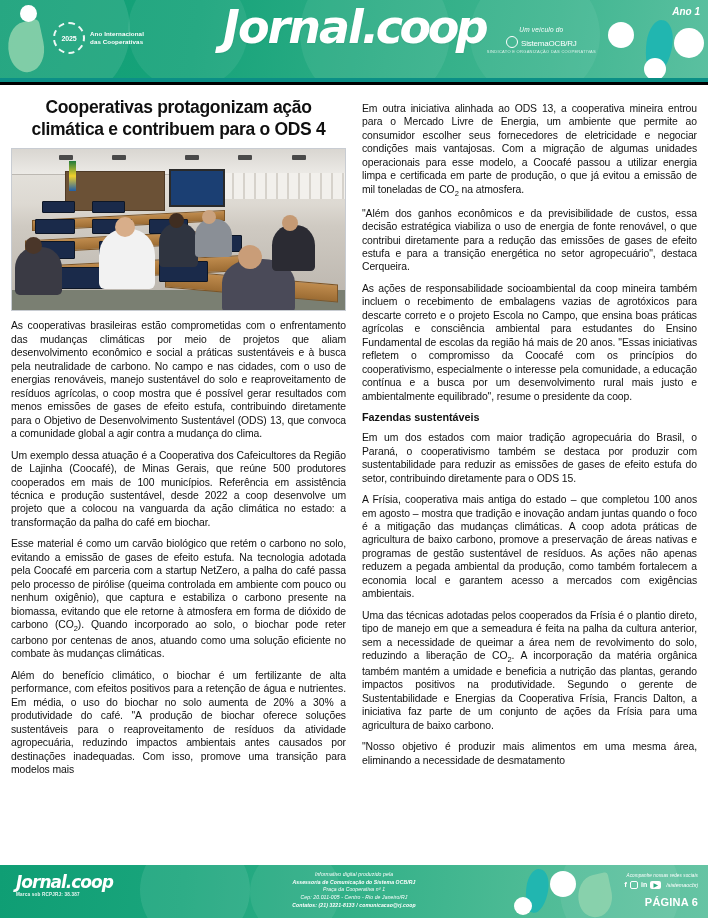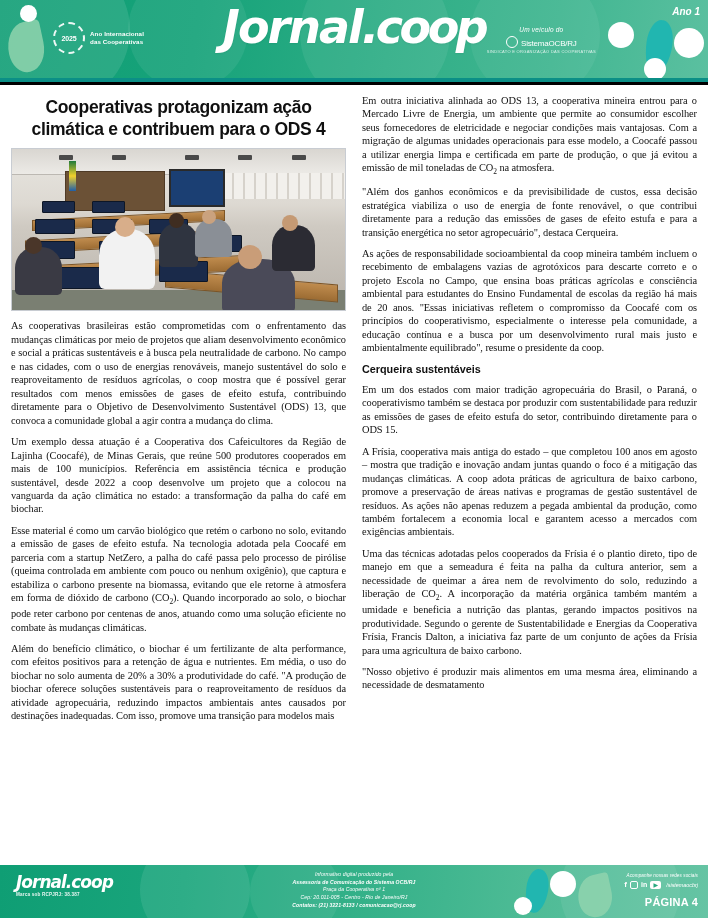--- a/index.html
+++ b/index.html
@@ -107,21 +107,21 @@
   .d2 { left:4%;  top:86px;  width:62%; height:13px; transform:skewY(-3deg); }
   .d3 { left:6%;  top:66px;  width:58%; height:11px; transform:skewY(-3deg); }
   .d4 { left:46%; top:128px; width:52%; height:18px; transform:skewY(5deg); }
   .ph-mon { position:absolute; background:#1a2a4a; border:1px solid #0d1626; border-radius:1px; }
   .ph-person { position:absolute; border-radius:44% 44% 10% 10%; }
   .ph-head { position:absolute; border-radius:50%; }
   .ph-floor { position:absolute; left:0; right:0; bottom:0; height:20px; background:#7a7f72; }
 
   p.body {
     font-size:10.4px; line-height:1.295; color:#111; text-align:justify;
-    margin:0 0 8px 0; letter-spacing:-.08px;font-family:Liberation Serif, serif;
+    margin:8px 0 8px 0; letter-spacing:-.08px;
   }
   p.body.first { margin-top:8px; }
   .subhead { font-size:10.8px; font-weight:bold; color:#111; margin:2px 0 8px 0; }
   sub { font-size:7.5px; }
 
   .col-left  { position:relative; }
   .col-right { position:relative; }
 
   
   .footer {
@@ -257,21 +257,21 @@
       <p class="body first">As cooperativas brasileiras estão comprometidas com o enfrentamento das mudanças climáticas por  meio de projetos que aliam desenvolvimento econômico e social a práticas sustentáveis e à busca pela neutralidade de carbono. No campo e nas cidades, com o uso de energias renováveis, manejo sustentável do solo e reaproveitamento de resíduos agrícolas, o coop mostra que é possível gerar resultados com menos emissões de gases de efeito estufa, contribuindo diretamente para o Objetivo de Desenvolvimento Sustentável (ODS) 13, que convoca a comunidade global a agir contra a mudança do clima.</p>
       <p class="body">Um exemplo dessa atuação é a Cooperativa dos Cafeicultores da Região de Lajinha (Coocafé), de Minas Gerais, que reúne 500 produtores cooperados em mais de 100 municípios. Referência em assistência técnica e produção sustentável, desde 2022 a coop desenvolve um projeto que a colocou na vanguarda da ação climática no estado: a transformação da palha do café em biochar.</p>
       <p class="body">Esse material é como um carvão biológico que retém o carbono no solo, evitando a emissão de gases de efeito estufa. Na tecnologia adotada pela Coocafé em parceria com a startup NetZero, a palha do café passa pelo processo de pirólise (queima controlada em ambiente com pouco ou nenhum oxigênio), que captura e estabiliza o carbono presente na biomassa, evitando que ele retorne à atmosfera em forma de dióxido de carbono (CO<sub>2</sub>). Quando incorporado ao solo, o biochar pode reter carbono por centenas de anos, atuando como uma solução eficiente no combate às mudanças climáticas.</p>
       <p class="body">Além do benefício climático, o biochar é um fertilizante de alta performance, com efeitos positivos para a retenção de água e nutrientes. Em média, o uso do biochar no solo aumenta de 20% a 30% a produtividade do café. "A produção de biochar oferece soluções sustentáveis para o reaproveitamento de resíduos da atividade agropecuária, reduzindo impactos ambientais antes causados por destinações inadequadas. Com isso, promove uma transição para modelos mais</p>
     </div>
 
     <div class="col col-right">
       <p class="body">Em outra iniciativa alinhada ao ODS 13, a cooperativa mineira entrou para o Mercado Livre de Energia, um ambiente que permite ao consumidor escolher seus fornecedores de eletricidade e negociar condições mais vantajosas. Com a migração de algumas unidades operacionais para esse modelo, a Coocafé passou a utilizar energia limpa e certificada em parte de produção, o que já evitou a emissão de mil toneladas de CO<sub>2</sub> na atmosfera.</p>
       <p class="body">"Além dos ganhos econômicos e da previsibilidade de custos, essa decisão estratégica viabiliza o uso de energia de fonte renovável, o que contribui diretamente para a redução das emissões de gases de efeito estufa e para a transição energética no setor agropecuário", destaca Cerqueira.</p>
       <p class="body">As ações de responsabilidade socioambiental da coop mineira também incluem o recebimento de embalagens vazias de agrotóxicos para descarte correto e o projeto Escola no Campo, que ensina boas práticas agrícolas e consciência ambiental para estudantes do Ensino Fundamental de escolas da região há mais de 20 anos. "Essas iniciativas refletem o compromisso da Coocafé com os princípios do cooperativismo, especialmente o interesse pela comunidade, a educação contínua e a busca por um desenvolvimento rural mais justo e ambientalmente equilibrado", resume o presidente da coop.</p>
-      <div class="subhead">Cerqueira sustentáveis</div>
+      <div class="subhead">Fazendas sustentáveis</div>
       <p class="body">Em um dos estados com maior tradição agropecuária do Brasil, o Paraná, o cooperativismo também se destaca por produzir com sustentabilidade para reduzir as emissões de gases de efeito estufa do setor, contribuindo diretamente para o ODS 15.</p>
       <p class="body">A Frísia, cooperativa mais antiga do estado – que completou 100 anos em agosto – mostra que tradição e inovação andam juntas quando o foco é a mitigação das mudanças climáticas. A coop adota práticas de agricultura de baixo carbono, promove a preservação de áreas nativas e programas de gestão sustentável de resíduos. As ações não apenas reduzem a pegada ambiental da produção, como também fortalecem a economia local e garantem acesso a mercados com exigências ambientais.</p>
       <p class="body">Uma das técnicas adotadas pelos cooperados da Frísia é o plantio direto, tipo de manejo em que a semeadura é feita na palha da cultura anterior, sem a necessidade de queimar a área nem de revolvimento do solo, reduzindo a liberação de CO<sub>2</sub>. A incorporação da matéria orgânica também mantém a umidade e beneficia a nutrição das plantas, gerando impactos positivos na produtividade. Segundo o gerente de Sustentabilidade e Energias da Cooperativa Frísia, Francis Dalton, a iniciativa faz parte de um conjunto de ações da Frísia para uma agricultura de baixo carbono.</p>
       <p class="body">"Nosso objetivo é produzir mais alimentos em uma mesma área, eliminando a necessidade de desmatamento</p>
     </div>
   </div>
 
   <div class="footer">
     <div class="ft-b ft-b1"></div>
       <div class="ft-b ft-b2"></div>
@@ -297,17 +297,17 @@
 
     <div class="ft-right">
       <div class="fr1">Acompanhe nossas redes sociais</div>
       <div class="fr2">
         <span class="ic" style="font-weight:bold;">f</span>
         <span class="ic ic-sq"></span>
         <span class="ic" style="font-weight:bold;font-size:7px;">in</span>
         <span class="ic ic-yt">▶</span>
         <span class="handle">/sistemaocbrj</span>
       </div>
-      <div class="page-no">PÁGINA 4</div>
+      <div class="page-no">PÁGINA 6</div>
     </div>
   </div>
 
 </div>
 
 </body></html>

